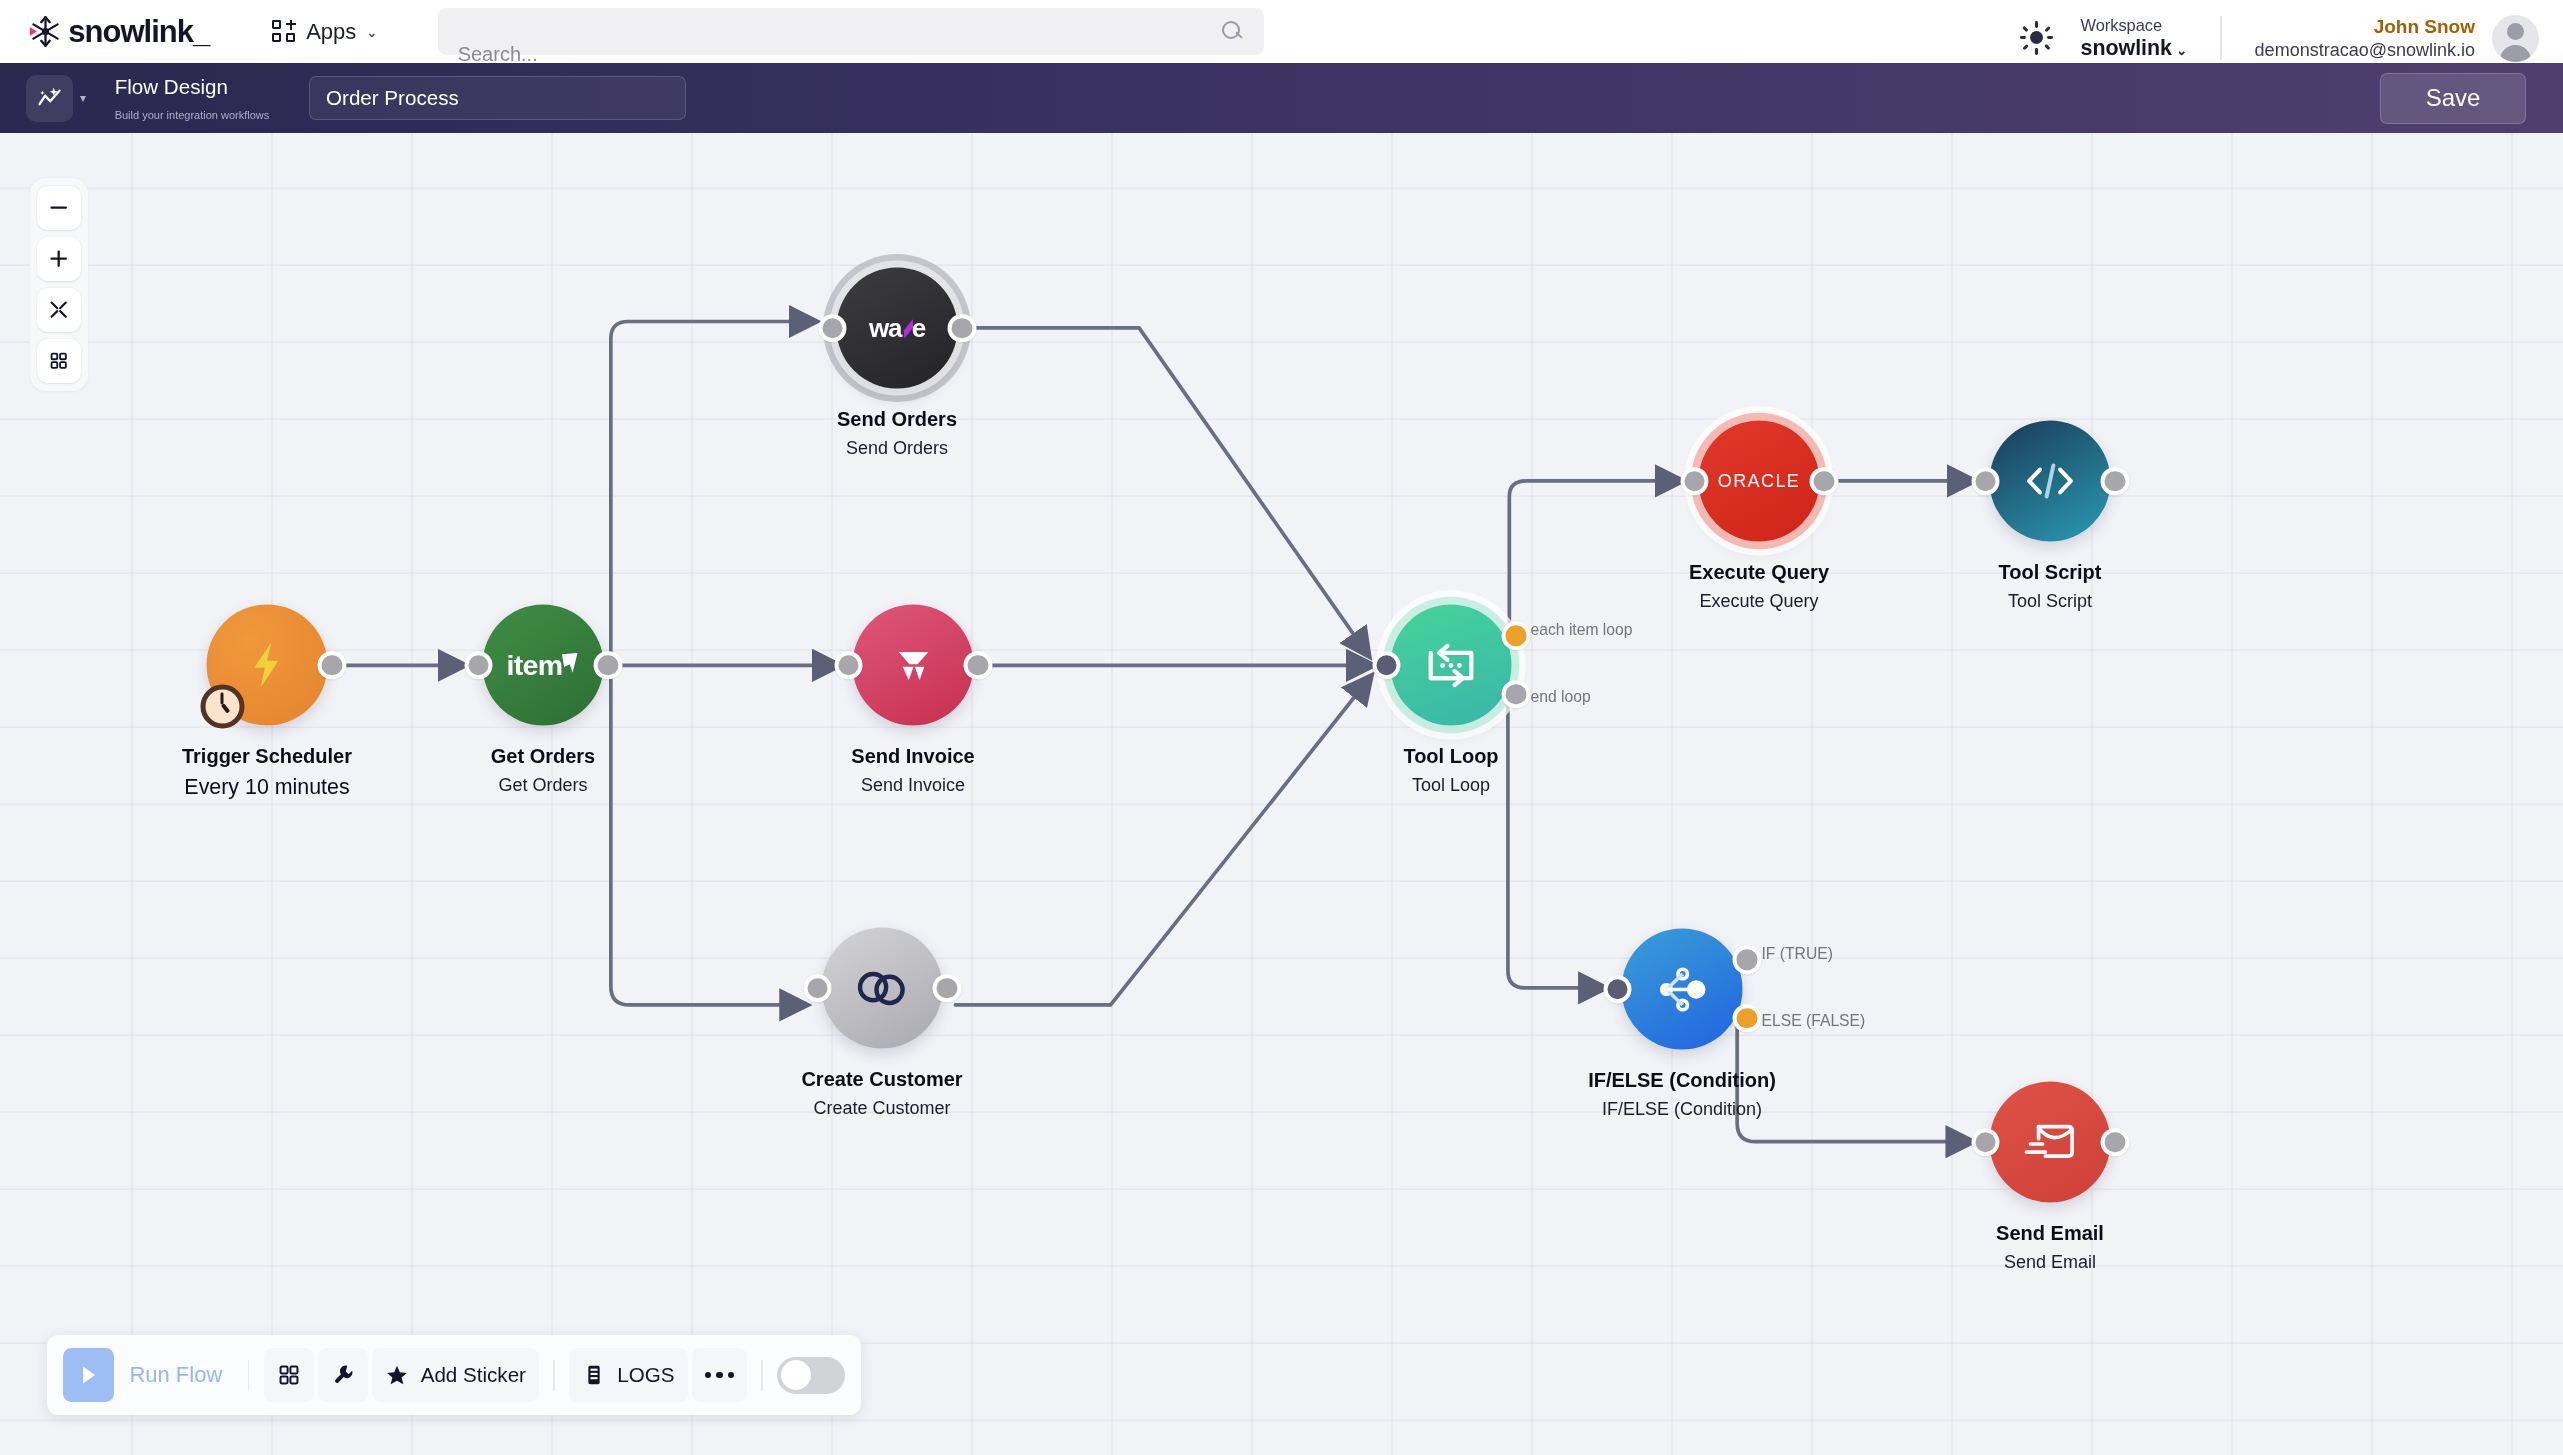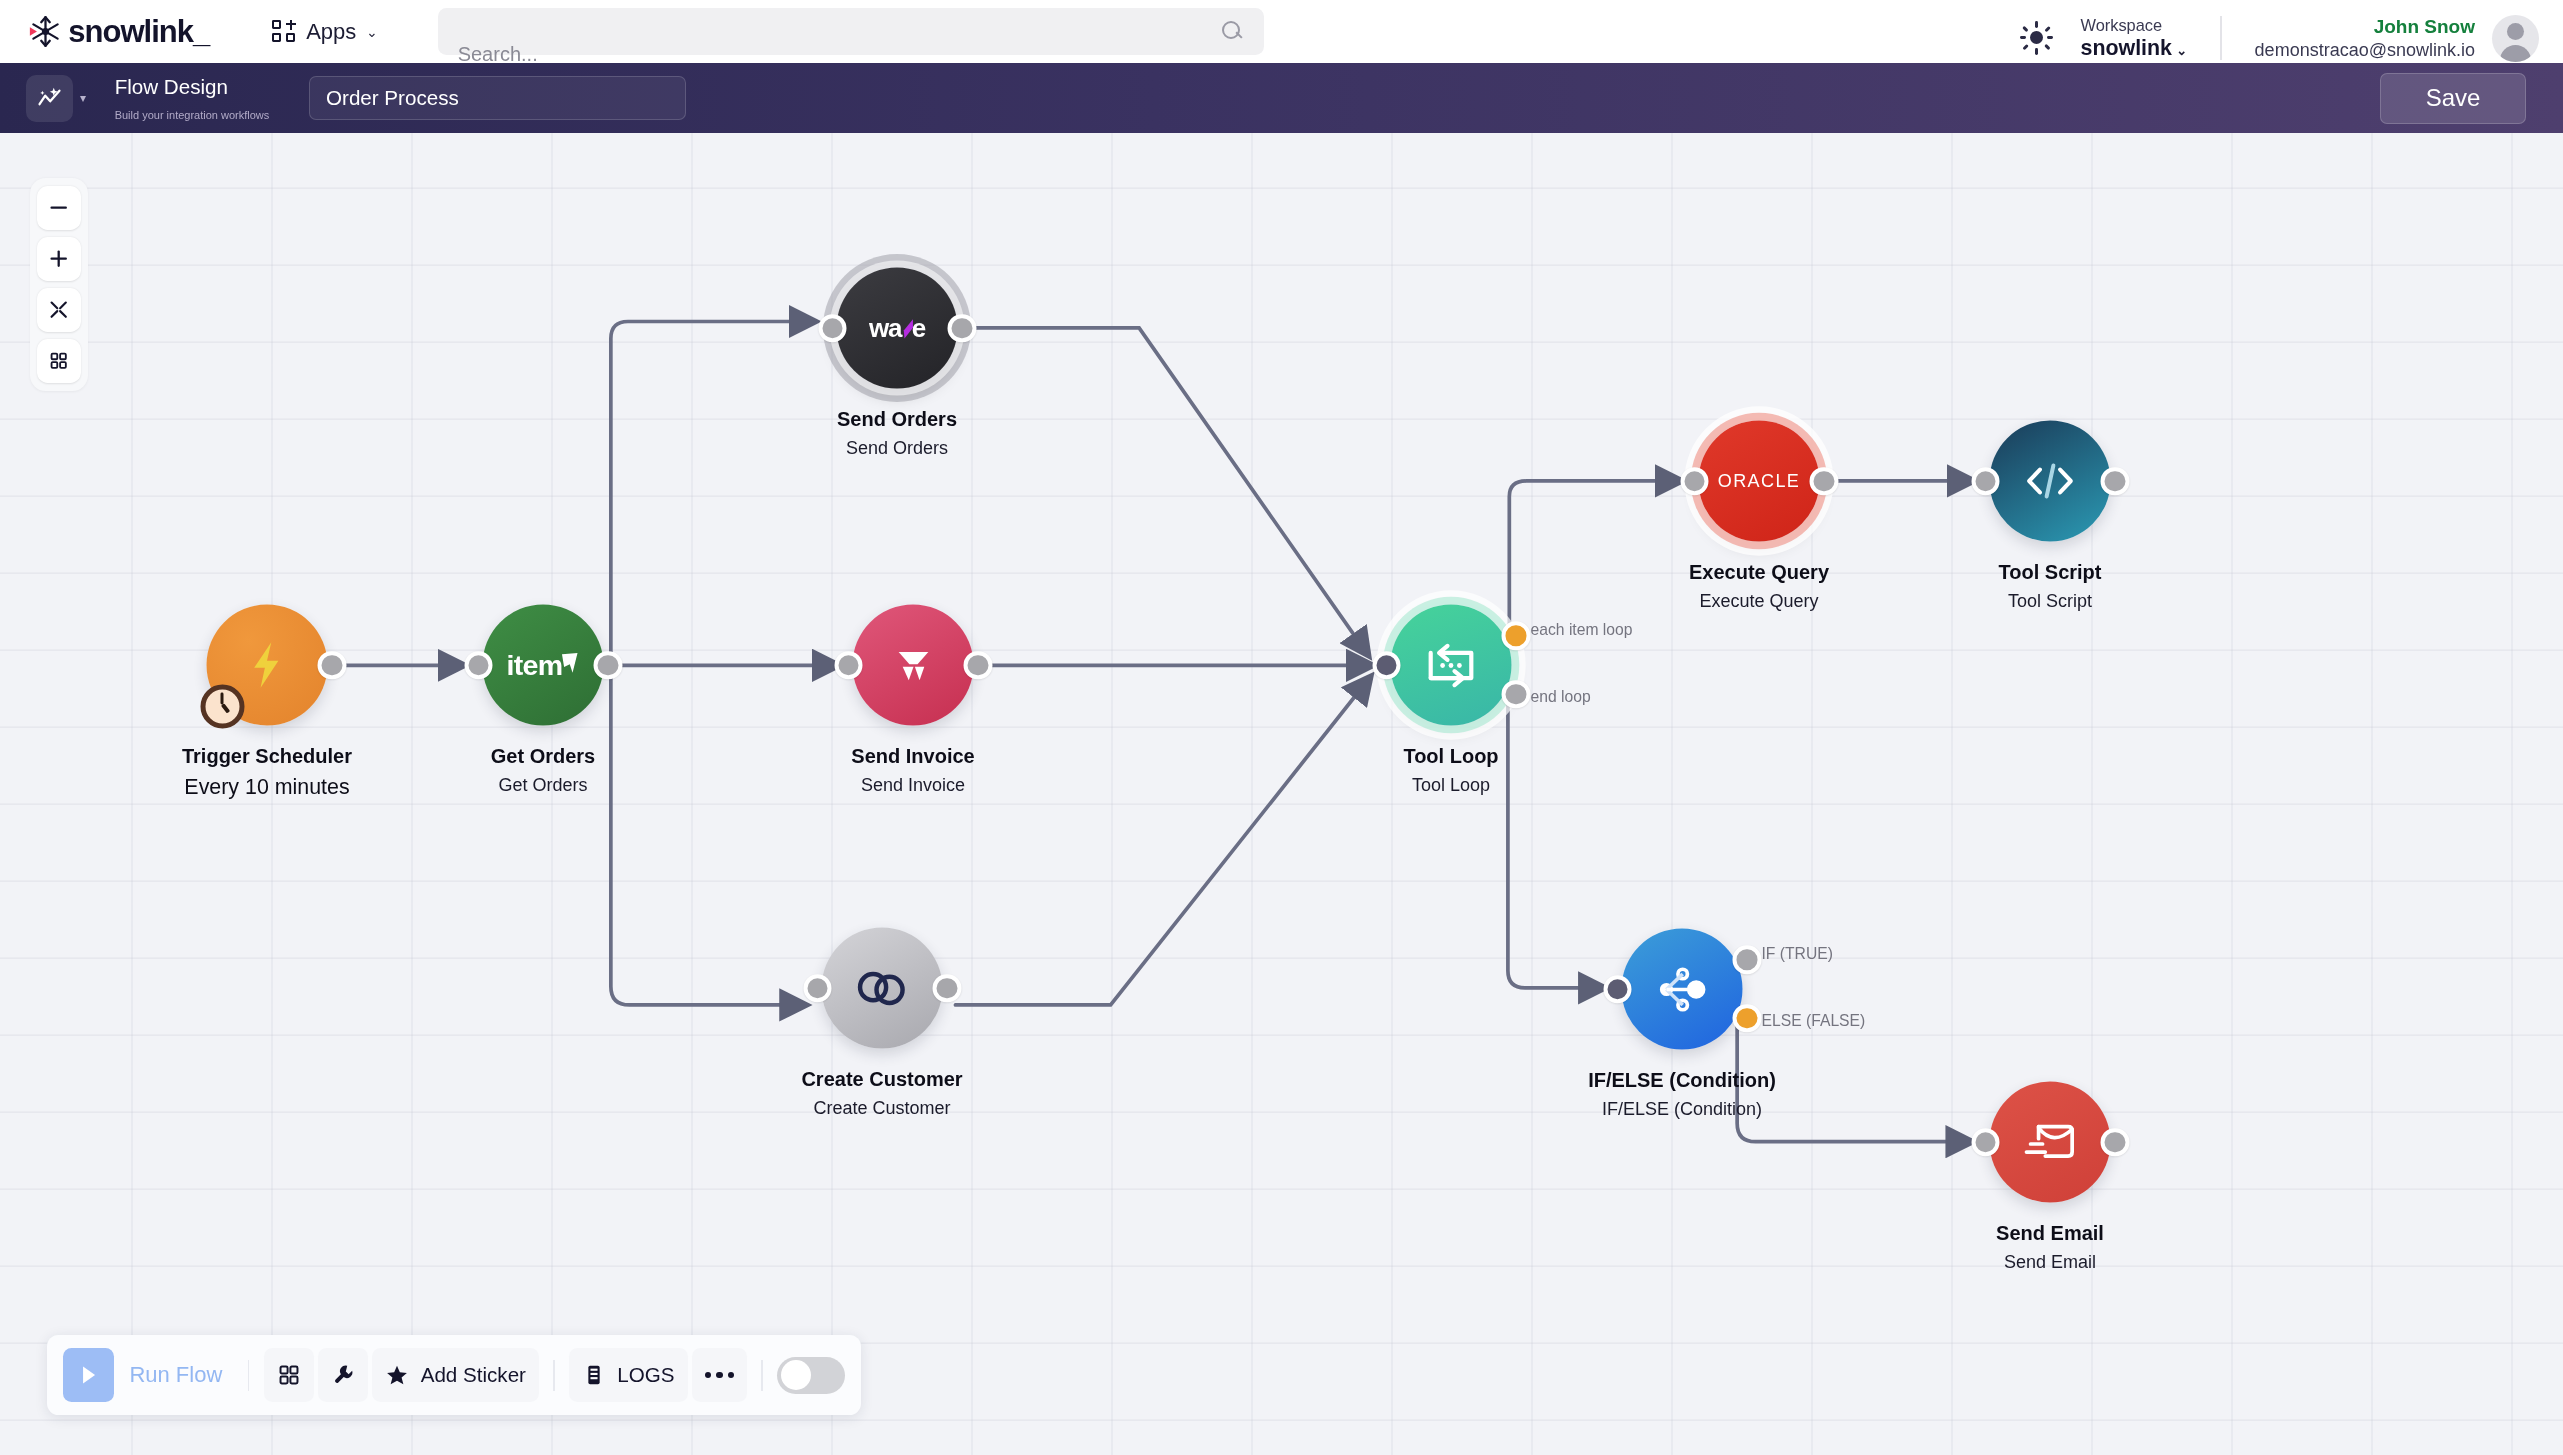--- a/index.html
+++ b/index.html
@@ -86,21 +86,21 @@
   .sun-ray { position: absolute; background: #2b2b45; border-radius: 1.4px; }
 
   .ws-block { margin-right: 33px; }
   .ws-label { font-size: 16.4px; color: #3a3a52; line-height: 1.25; }
   .ws-name { font-size: 21.4px; font-weight: 700; color: #14142b; }
   .ws-name .chev { font-size: 13px; margin-left: 4.3px; }
 
   .vdiv { width: 1.4px; height: 44px; background: #e3e3e8; margin-right: 33px; }
 
   .user-block { text-align: right; margin-right: 17px; }
-  .user-name { font-size: 19px; font-weight: 700; color: #15803d; line-height: 1.3; }
+  .user-name { font-size: 19px; font-weight: 700; color: #a16207; line-height: 1.3; }
   .user-email { font-size: 18px; color: #3a3a52; }
 
   .avatar {
     width: 47px; height: 47px; border-radius: 50%;
     background: #e6e6ea; position: relative; overflow: hidden;
   }
   .avatar:before {
     content: ''; position: absolute; left: 15px; top: 8.5px;
     width: 17px; height: 17px; border-radius: 50%; background: #9d9da8;
   }

